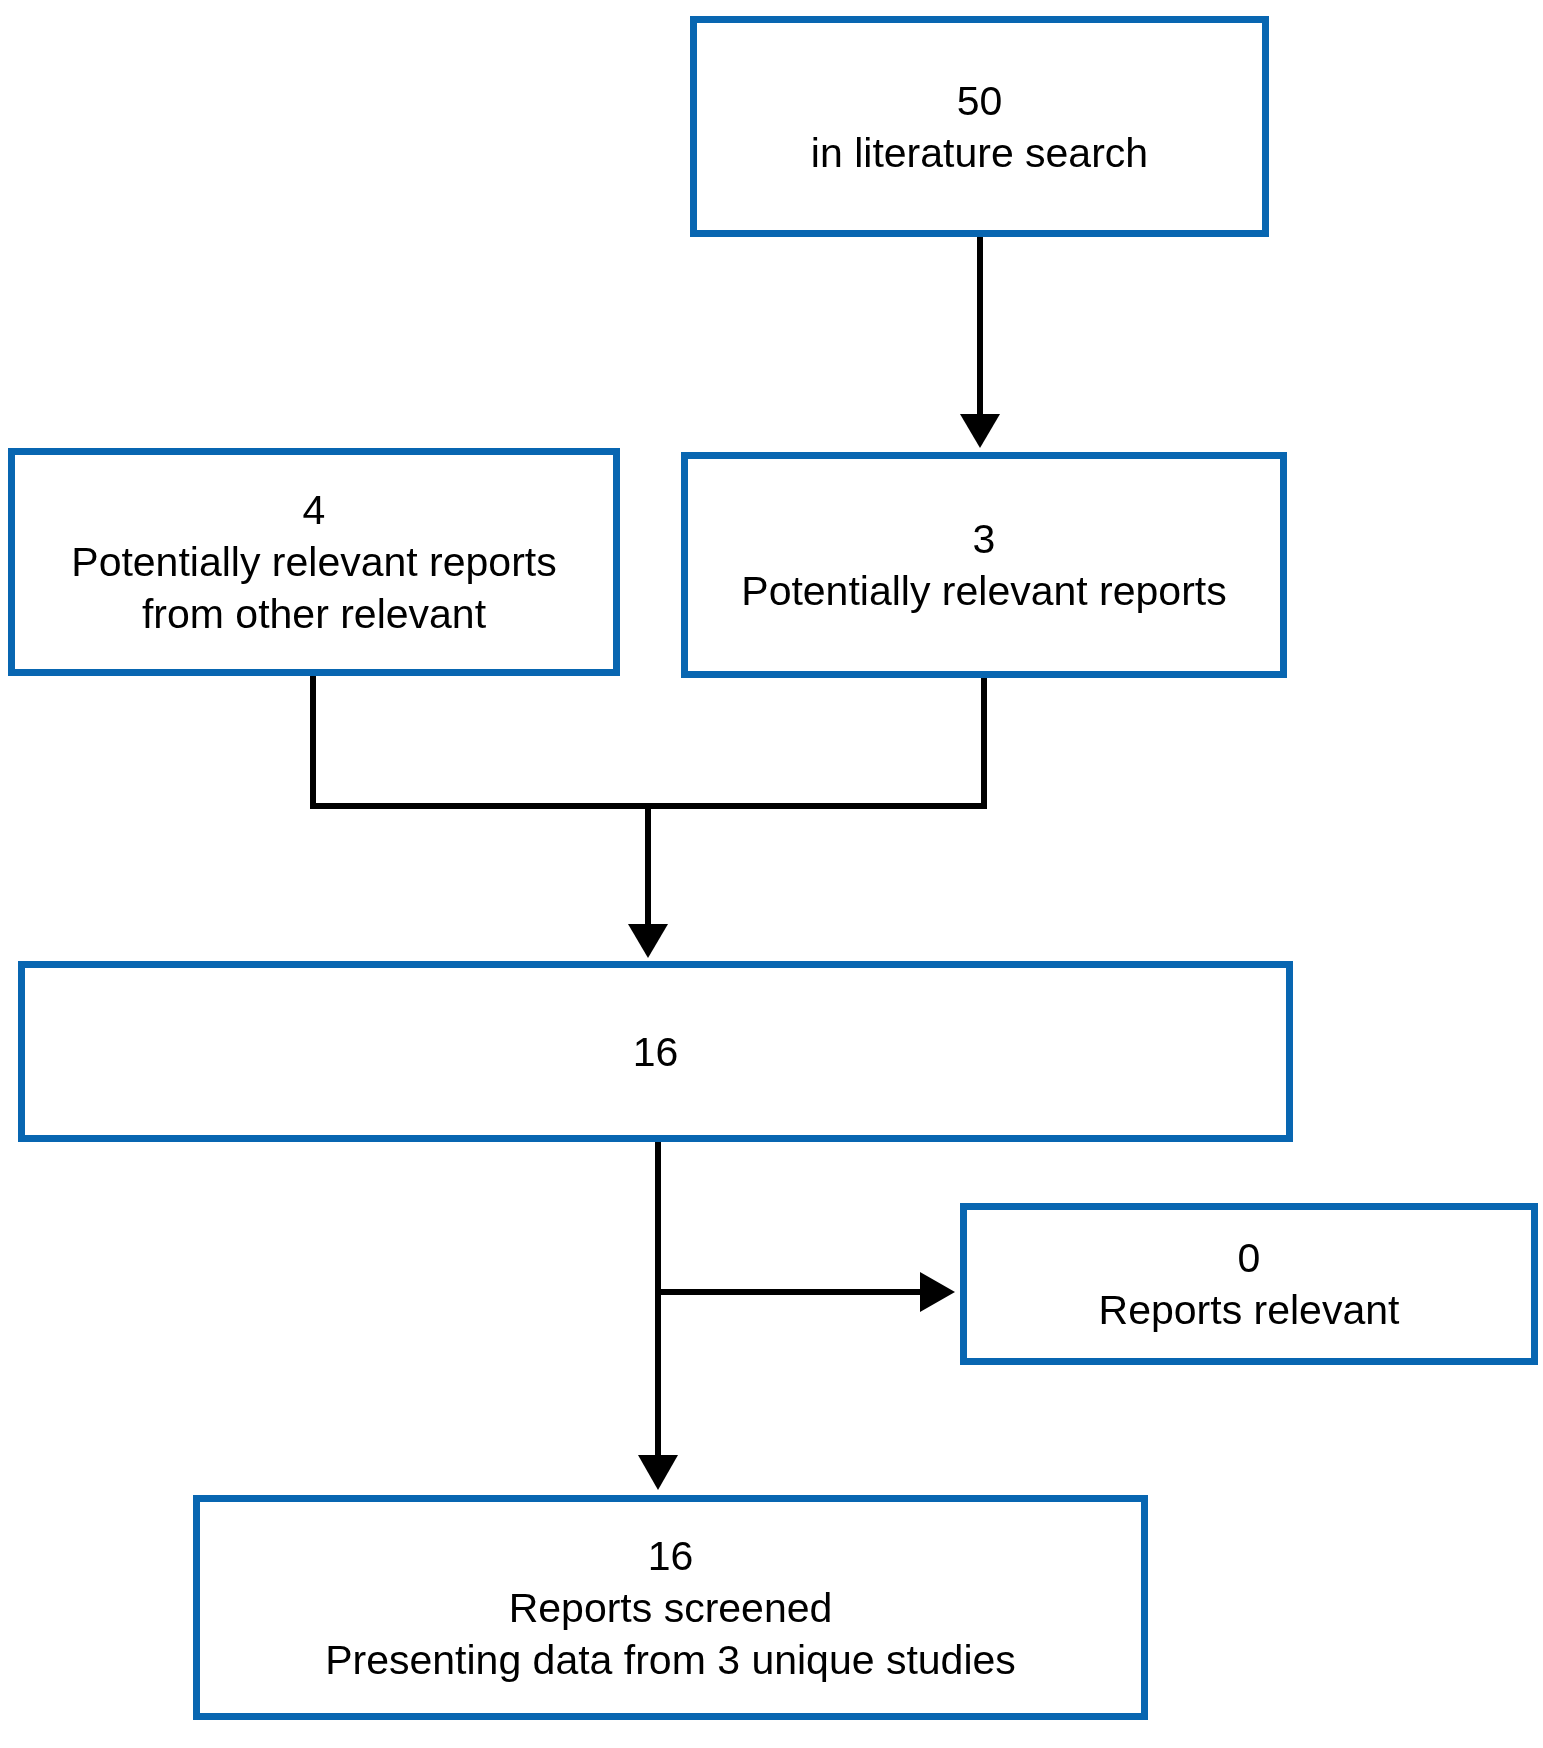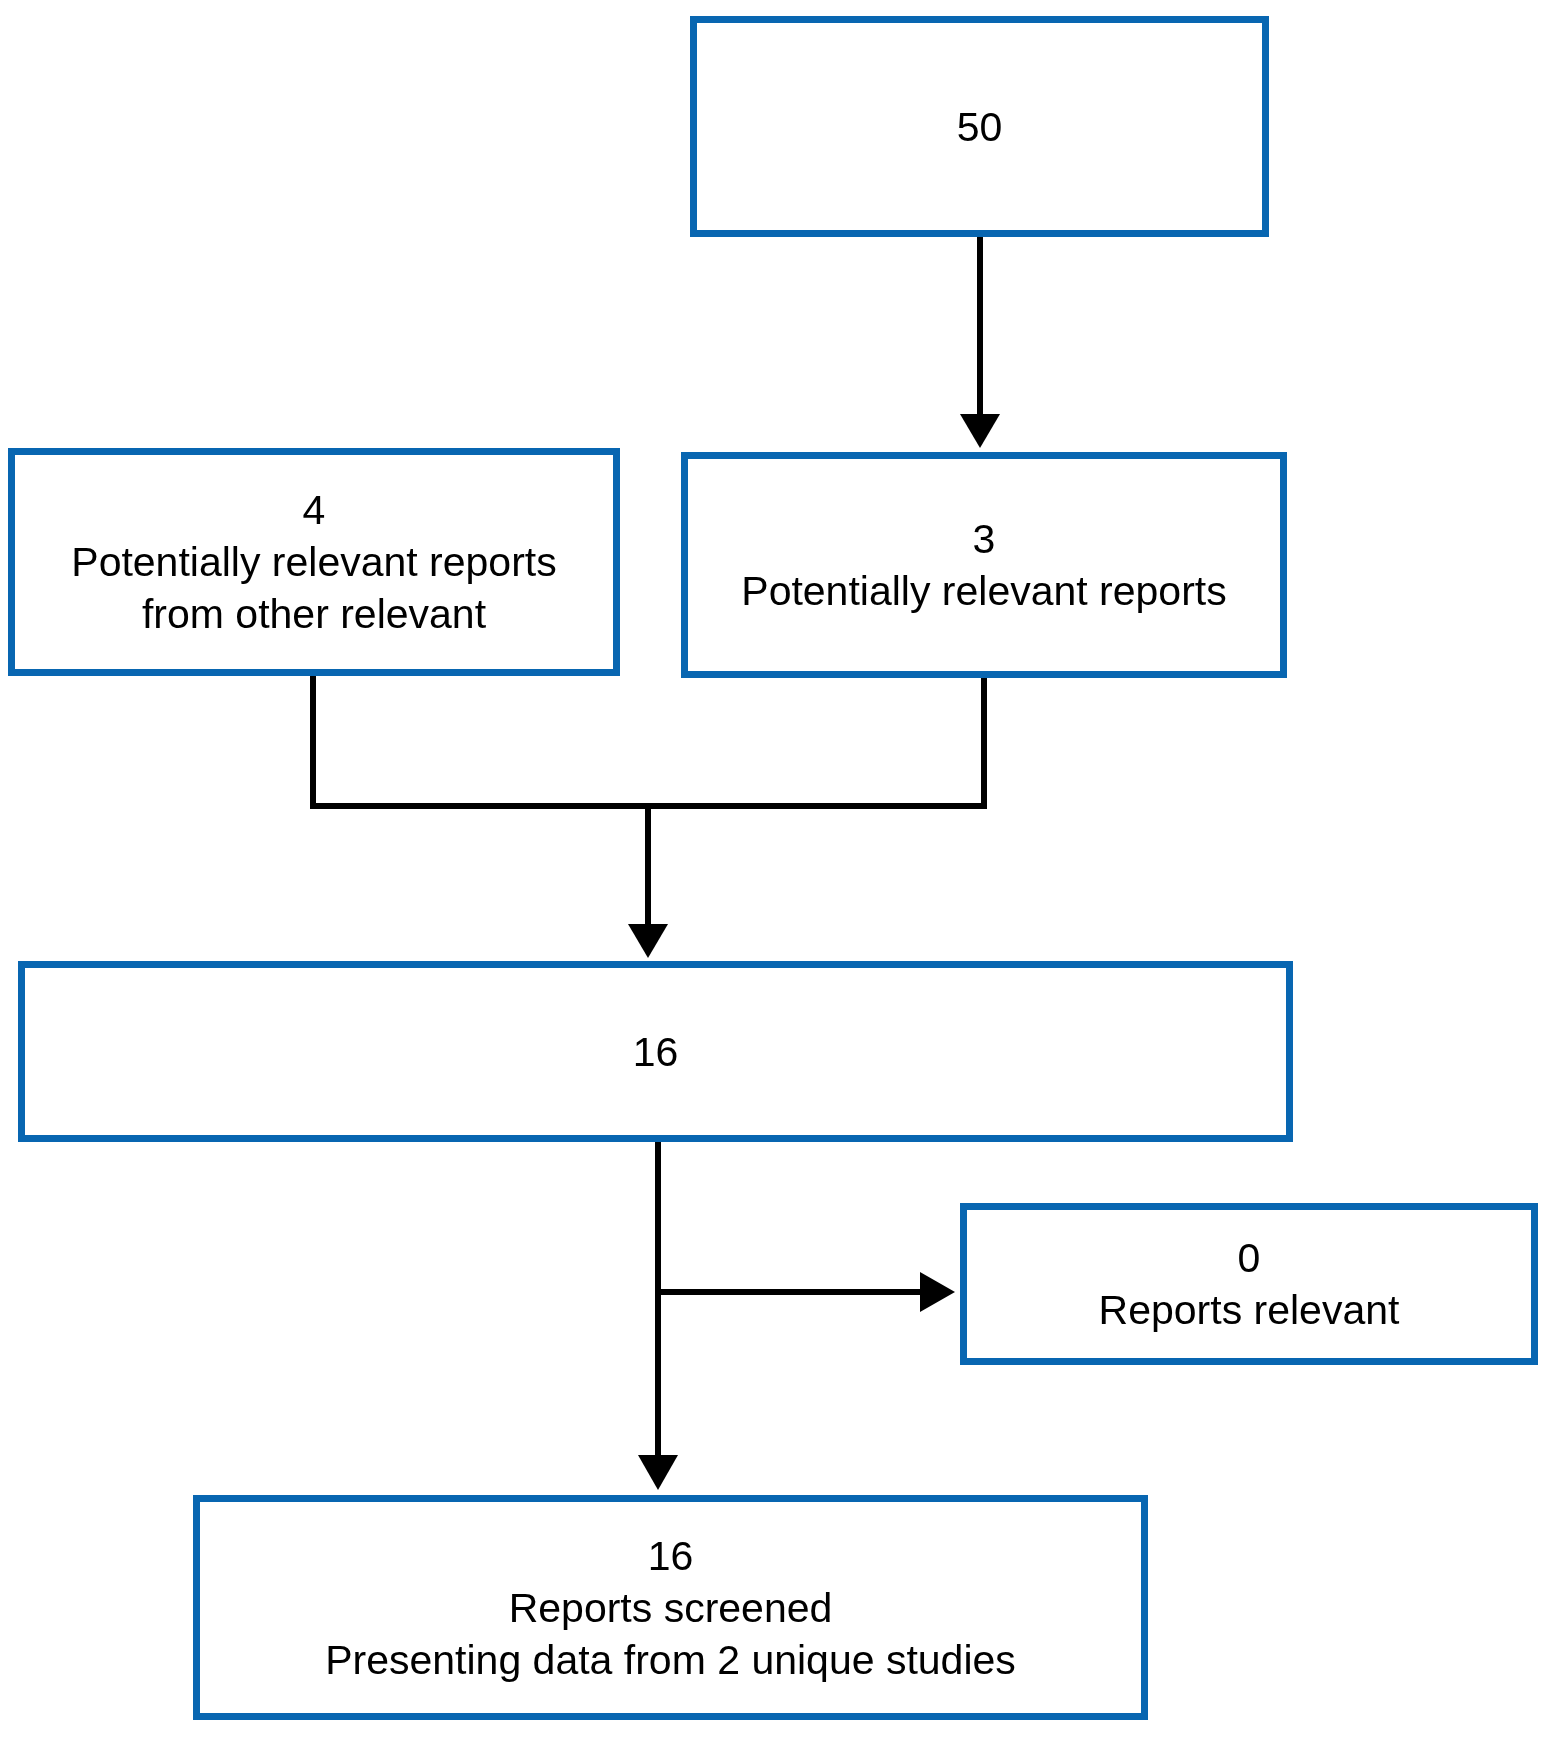--- a/index.html
+++ b/index.html
@@ -69,20 +69,21 @@
 
     <line x1="658" y1="1136" x2="658" y2="1457"></line>
     <polygon points="658,1490 638,1455 678,1455"></polygon>
 
     <line x1="655" y1="1292" x2="922" y2="1292"></line>
     <polygon points="955,1292 920,1272 920,1312"></polygon>
   </svg>
 
   <div class="box" id="box-citations">
     <span>50</span>
+    <span>in literature search</span>
   </div>
 
   <div class="box" id="box-other-sources">
     <span>4</span>
     <span>Potentially relevant reports</span>
     <span>from other relevant</span>
   </div>
 
   <div class="box" id="box-screened">
     <span>3</span>
@@ -94,16 +95,16 @@
   </div>
 
   <div class="box" id="box-excluded">
     <span>0</span>
     <span>Reports relevant</span>
   </div>
 
   <div class="box" id="box-included">
     <span>16</span>
     <span>Reports screened</span>
-    <span>Presenting data from 2 unique studies</span>
+    <span>Presenting data from 3 unique studies</span>
   </div>
 
 </div>
 
 </body></html>

